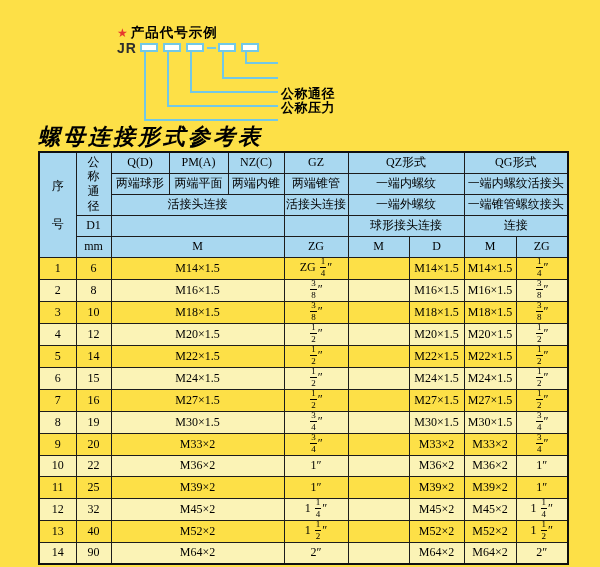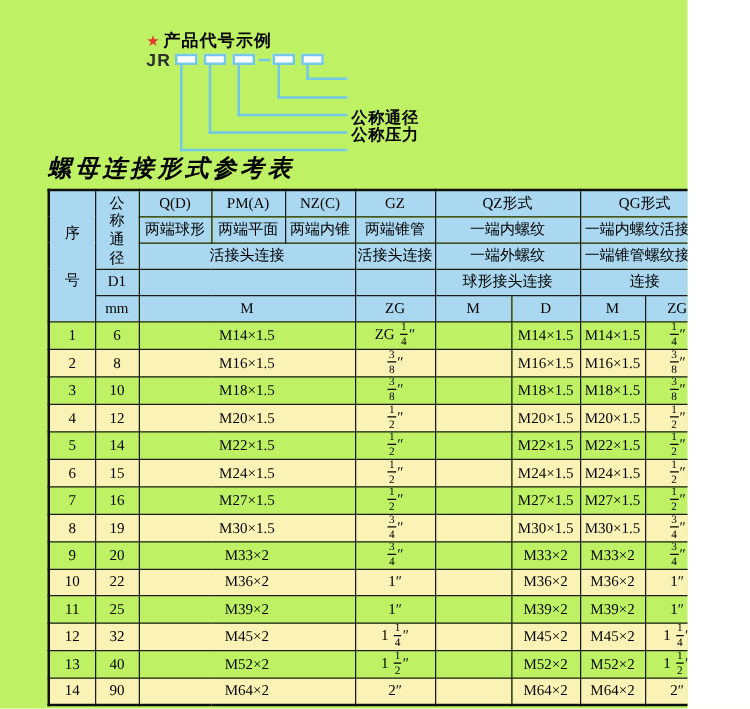--- a/index.html
+++ b/index.html
@@ -5,36 +5,36 @@
   :root{
     --blue:#a9d8f0;
     --yellow:#fbf3b6;
     --cyan:#72c8e6;
     --red:#e6392e;
     --border:#1c1c1c;
   }
   *{margin:0;padding:0;box-sizing:border-box;}
   html,body{background:#fff;}
   .page{
-    position:relative;width:550px;height:567px;background:#bef264;overflow:hidden;
+    position:relative;width:600px;height:567px;background:#fde047;overflow:hidden;
     font-family:"Liberation Sans","DejaVu Sans",sans-serif;color:#000;
   }
   
   .diagram{position:absolute;left:0;top:0;width:600px;height:150px;}
   .example-title{position:absolute;left:117px;top:24px;font-size:13.5px;font-weight:bold;letter-spacing:1px;}
   .star{color:var(--red);margin-right:2px;font-size:12px;}
   .jr-code{position:absolute;left:117px;top:40px;font-size:14px;font-weight:bold;color:#2e2e2e;letter-spacing:1px;text-align:right;}
   .code-box{position:absolute;top:43px;width:18px;height:9px;border:2px solid var(--cyan);background:#fff;}
   .code-dash{position:absolute;top:47px;width:9px;height:2px;background:var(--cyan);}
   .vline{position:absolute;width:2px;background:var(--cyan);}
   .hline{position:absolute;height:2px;background:var(--cyan);}
   .diag-label{position:absolute;left:281px;height:15px;font-size:13px;font-weight:bold;white-space:nowrap;letter-spacing:0.5px;}
   
   .table-title{
-    position:absolute;left:38px;top:122px;font-size:19px;font-weight:bold;font-style:italic;
+    position:absolute;left:38px;top:122px;font-size:22px;font-weight:bold;font-style:italic;
     font-family:"Liberation Serif","DejaVu Serif",serif;letter-spacing:3px;
   }
   
   table.ref{
     position:absolute;left:38px;top:151px;width:529px;height:406px;
     border-collapse:collapse;table-layout:fixed;
     font-family:"Liberation Serif","DejaVu Serif",serif;font-size:12px;
   }
   table.ref th,table.ref td{
     border:1px solid var(--border);text-align:center;vertical-align:middle;

